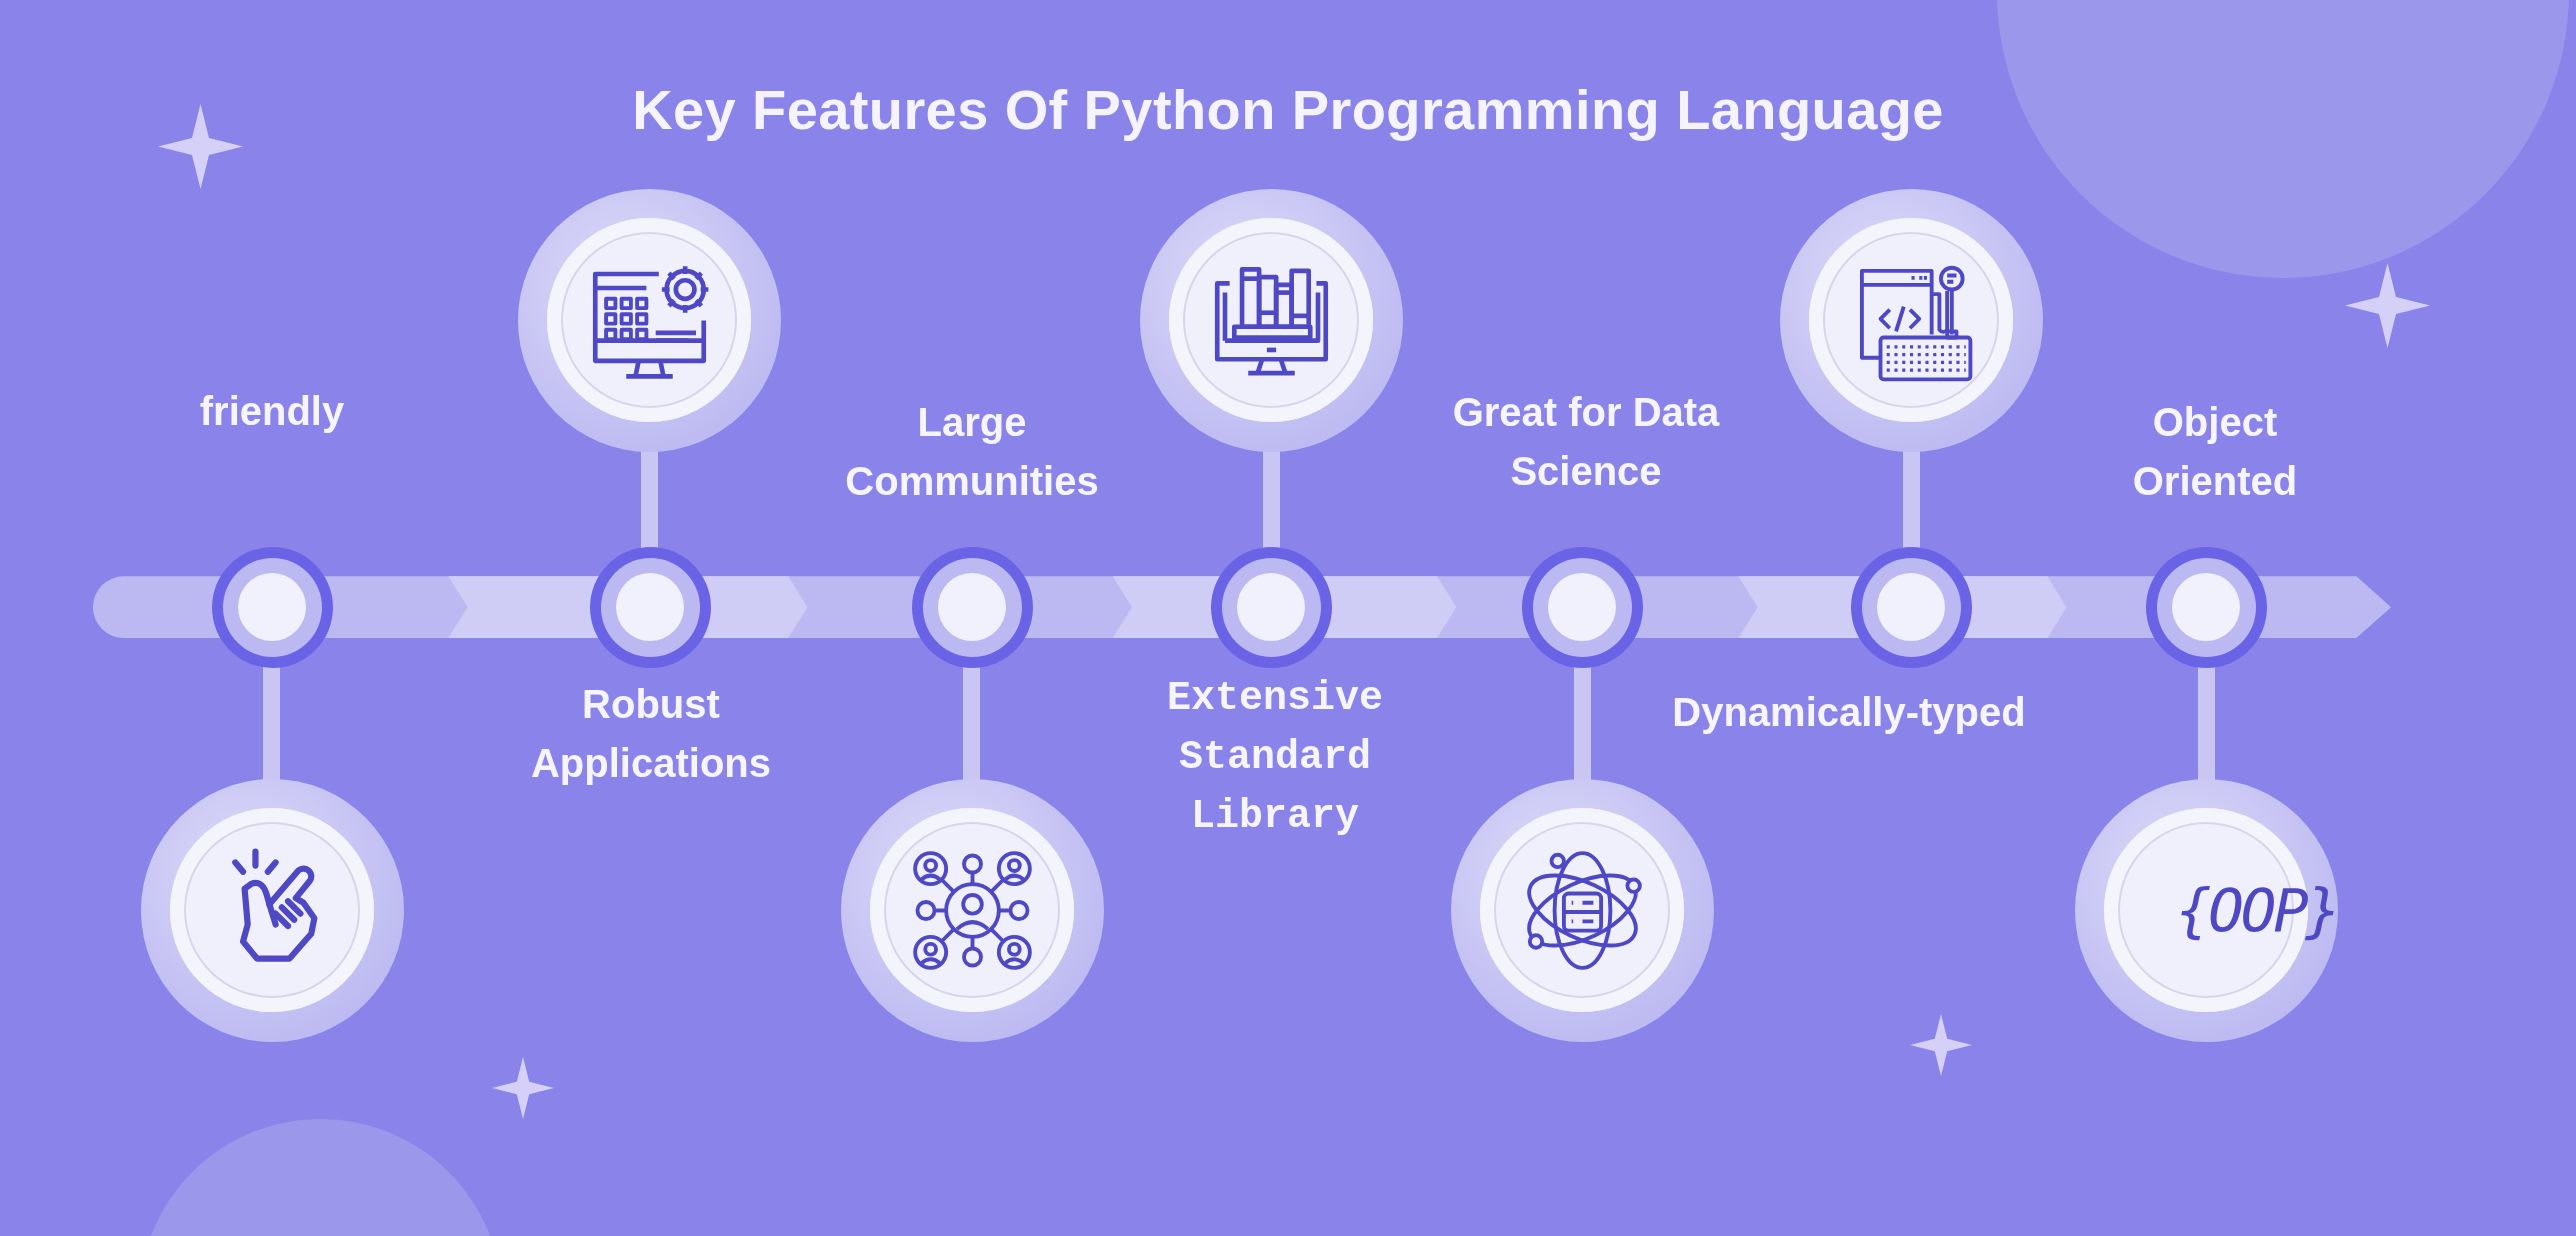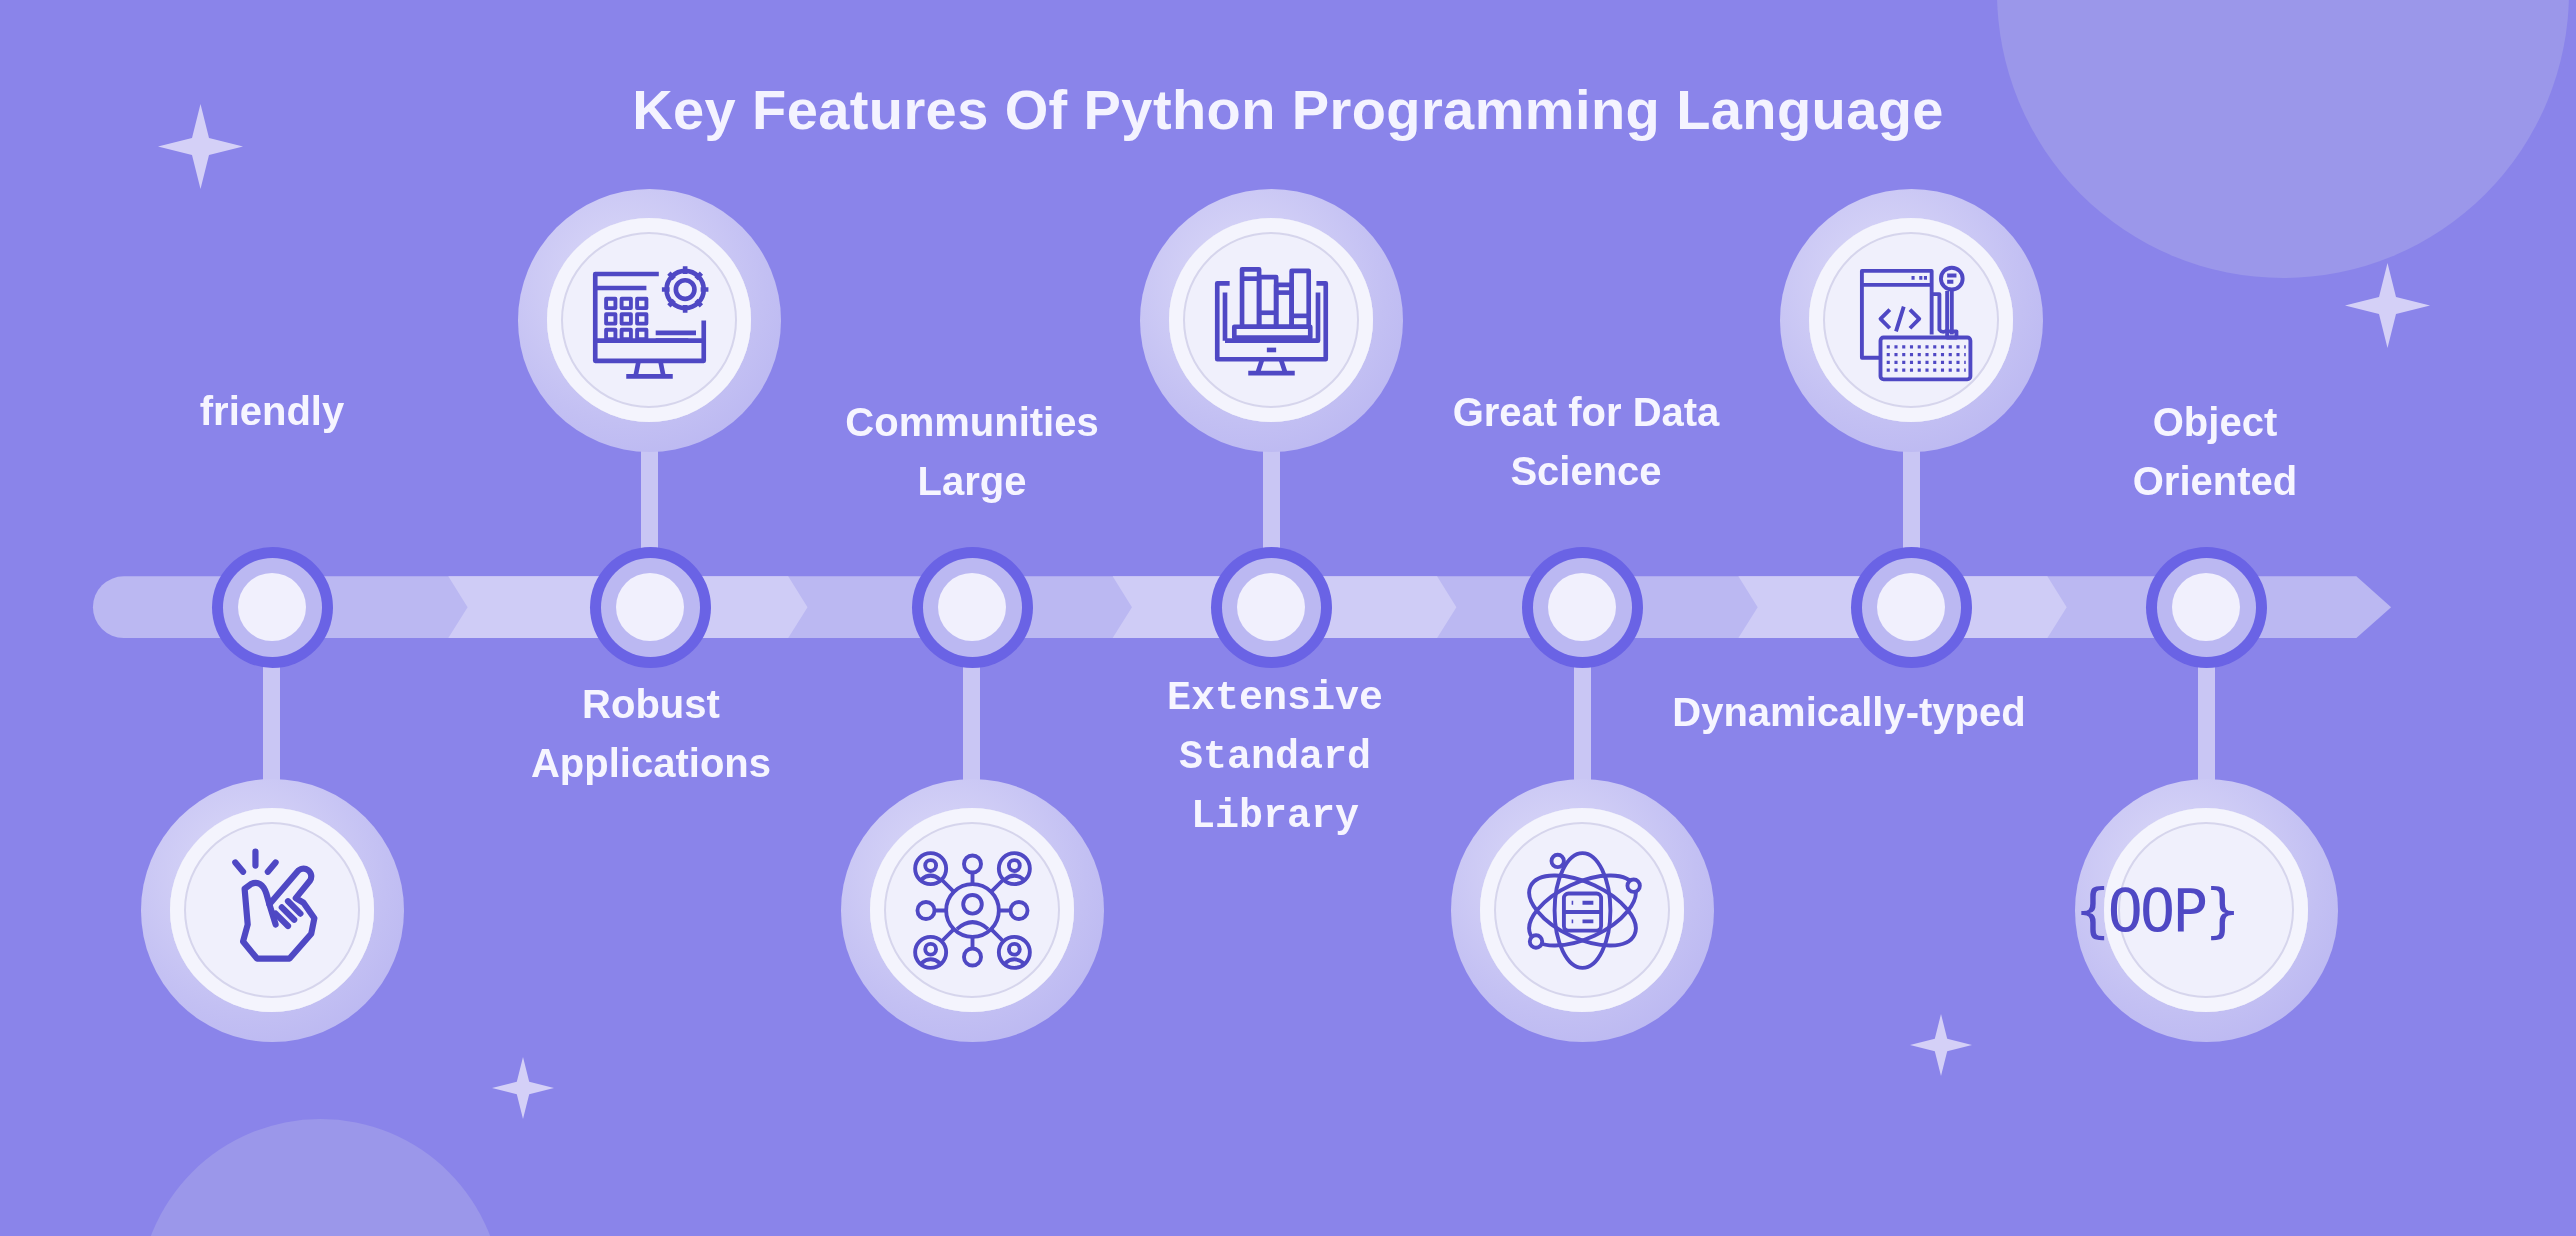--- a/index.html
+++ b/index.html
@@ -150,22 +150,22 @@
       <path d="M146 30 L146 40 M146 80 L146 90 M116 60 L126 60 M166 60 L176 60 M125 39 L132 46 M160 74 L167 81 M125 81 L132 74 M160 46 L167 39"></path>
       <circle cx="146" cy="60" r="24"></circle>
     </svg>
   </div>
   <div class="label" style="left:450px; top:675px;">
     <div>Robust</div>
     <div>Applications</div>
   </div>
 
   <div class="label" style="left:771px; top:393px;">
+    <div>Large</div>
     <div>Communities</div>
-    <div>Large</div>
   </div>
   <div class="badge" style="left:841px; top:779px;">
     <div class="inner"></div>
     <svg viewBox="0 0 200 200" fill="none" stroke="#4f48c4" stroke-width="5">
       <circle cx="100" cy="100" r="34"></circle>
       <circle cx="100" cy="92" r="12"></circle>
         <path d="M80 124 Q100 106 120 124"></path>
       <circle cx="46" cy="46" r="20"></circle>
         <circle cx="46" cy="42" r="7"></circle>
         <path d="M34 60 Q46 50 58 60"></path>
@@ -248,17 +248,17 @@
   <div class="label" style="left:1648px; top:683px;">
     <div>Dynamically-typed</div>
   </div>
 
   <div class="label" style="left:2014px; top:393px;">
     <div>Object</div>
     <div>Oriented</div>
   </div>
   <div class="badge" style="left:2075px; top:779px;">
     <div class="inner"></div>
-    <div style="position:absolute; left:0; top:0; width:263px; height:263px; line-height:263px; text-align:left; color:#4f48c4; font-family:'DejaVu Sans Mono', monospace; font-size:59px; letter-spacing:-3.1px;">{OOP}</div>
+    <div style="position:absolute; left:0; top:0; width:263px; height:263px; line-height:263px; text-align:right; color:#4f48c4; font-family:'DejaVu Sans Mono', monospace; font-size:59px; letter-spacing:-3.1px;font-style:italic;">{OOP}</div>
   </div>
 
 </div>
 
 
 </body></html>

